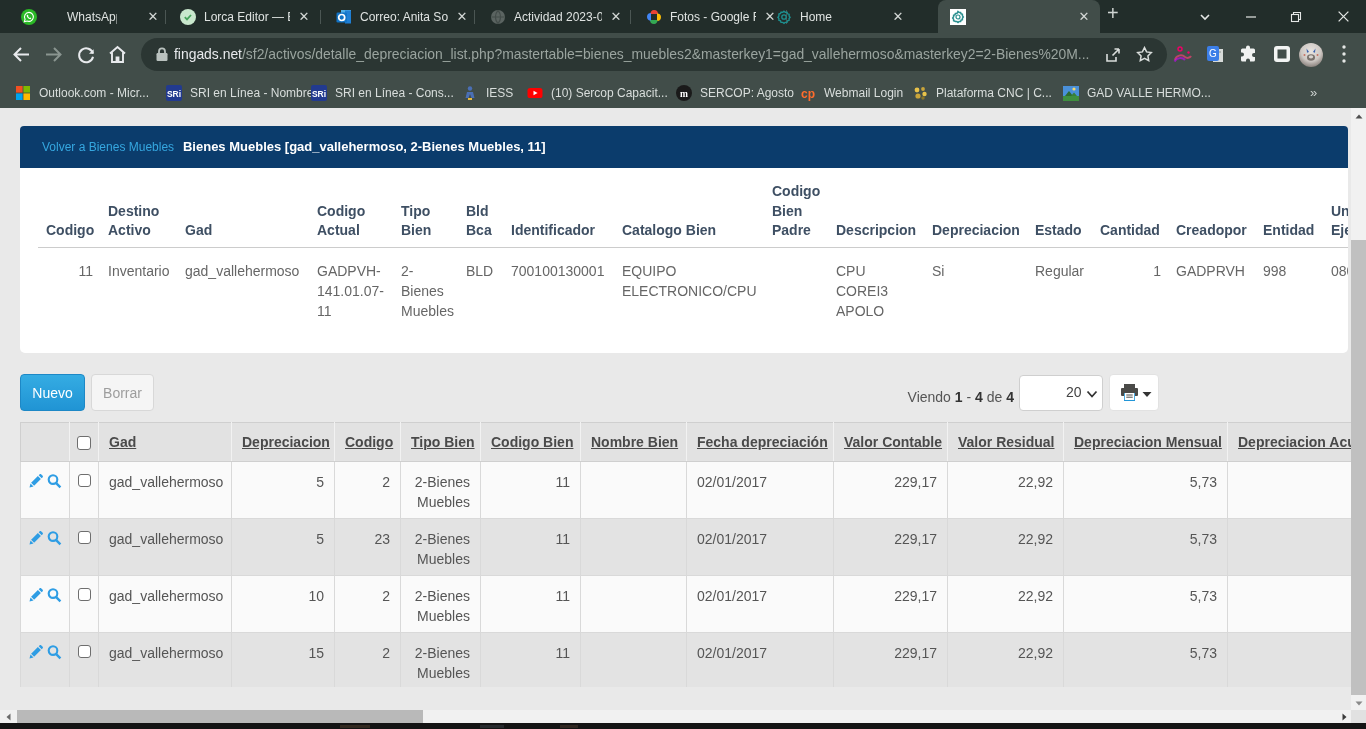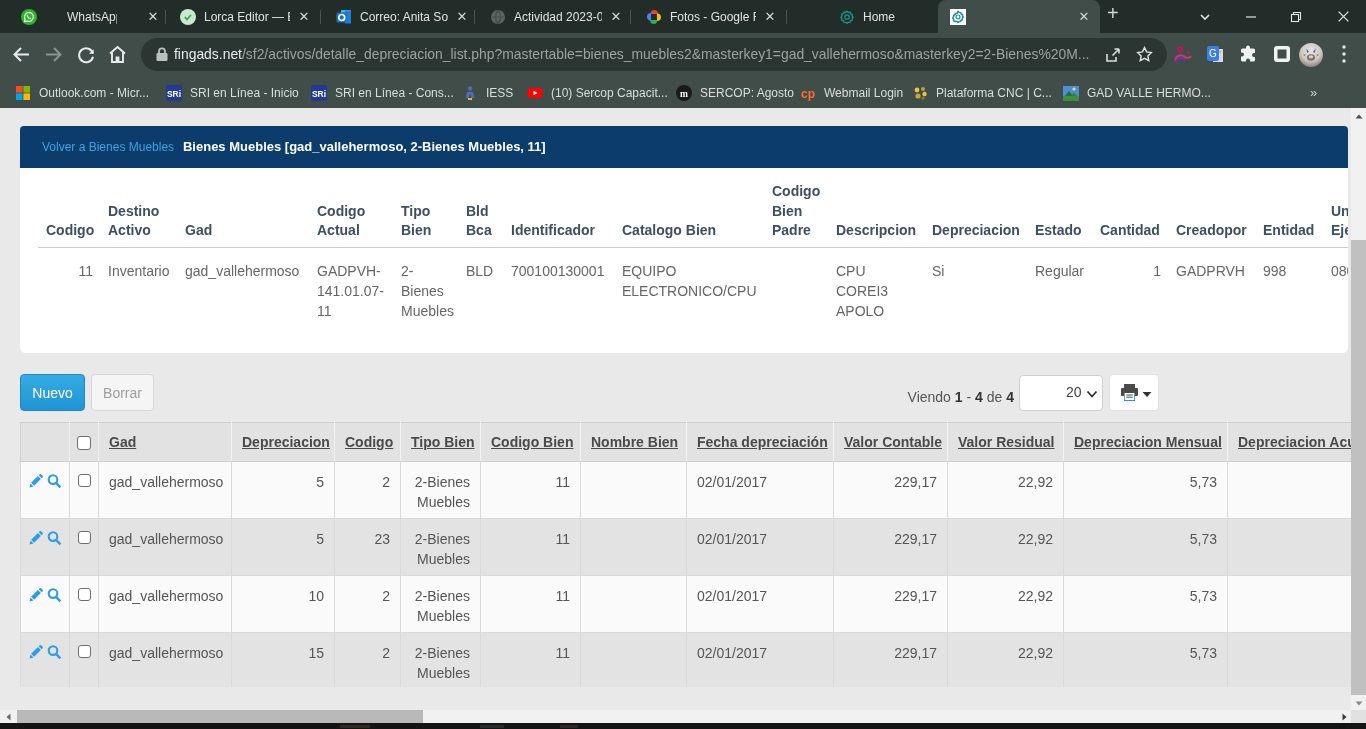--- a/index.html
+++ b/index.html
@@ -116,21 +116,21 @@
     <svg class="fav" viewBox="0 0 16 16">
         <path d="M8 1a4 4 0 0 1 4 4H4.5A3.5 3.5 0 0 1 8 1z" fill="#ea4335"></path>
         <path d="M15 8a4 4 0 0 1-4 4V4.5A3.5 3.5 0 0 1 15 8z" fill="#fbbc04"></path>
         <path d="M8 15a4 4 0 0 1-4-4h7.5A3.5 3.5 0 0 1 8 15z" fill="#34a853"></path>
         <path d="M1 8a4 4 0 0 1 4-4v7.5A3.5 3.5 0 0 1 1 8z" fill="#4285f4"></path>
       </svg>
     <span class="ttl">Fotos - Google F</span>
       <span class="cls">✕</span>
   </div>
   <div class="tabsep" style="left:786px;"></div>
-  <div class="tab" style="left:831px; width:138px;">
+  <div class="tab" style="left:768px; width:138px;">
     <svg class="fav" viewBox="0 0 16 16">
         <path d="M8 2.2l1.2 1h1.8l.5 1.6 1.6.5v1.8l1 1.2-1 1.2v1.8l-1.6.5-.5 1.6h-1.8l-1.2 1-1.2-1H5l-.5-1.6-1.6-.5v-1.8l-1-1.2 1-1.2V5l1.6-.5L5 3.2h1.8z" fill="none" stroke="#1d8f8f" stroke-width="1.4"></path>
         <circle cx="8" cy="8" r="2.2" fill="none" stroke="#1d8f8f" stroke-width="1.3"></circle>
       </svg>
     <span class="ttl">Home</span>
       <span class="cls">✕</span>
   </div>
   <div class="tab" style="left:950px; width:142px; color:#f2f4f3; padding-left:0;gap:48px;">
     <svg class="fav" viewBox="0 0 16 16">
         <rect x="0" y="0" width="16" height="16" fill="#fff"></rect>
@@ -242,21 +242,21 @@
         <rect x="1" y="8.4" width="6.6" height="6.6" fill="#00a4ef"></rect>
         <rect x="8.4" y="8.4" width="6.6" height="6.6" fill="#ffb900"></rect>
       </svg>
     <span>Outlook.com - Micr...</span>
   </div>
   <div class="bm" style="left:166px;">
     <svg class="bi" viewBox="0 0 16 16">
         <rect width="16" height="16" rx="2" fill="#223a8f"></rect>
         <text x="8" y="11.5" font-size="8.5" font-weight="bold" fill="#fff" text-anchor="middle" font-family="Liberation Sans">SRi</text>
       </svg>
-    <span>SRI en Línea - Inicio</span>
+    <span>SRI en Línea - Nombre</span>
   </div>
   <div class="bm" style="left:311px;">
     <svg class="bi" viewBox="0 0 16 16">
         <rect width="16" height="16" rx="2" fill="#223a8f"></rect>
         <text x="8" y="11.5" font-size="8.5" font-weight="bold" fill="#fff" text-anchor="middle" font-family="Liberation Sans">SRi</text>
       </svg>
     <span>SRI en Línea - Cons...</span>
   </div>
   <div class="bm" style="left:462px;">
     <svg class="bi" viewBox="0 0 16 16">

